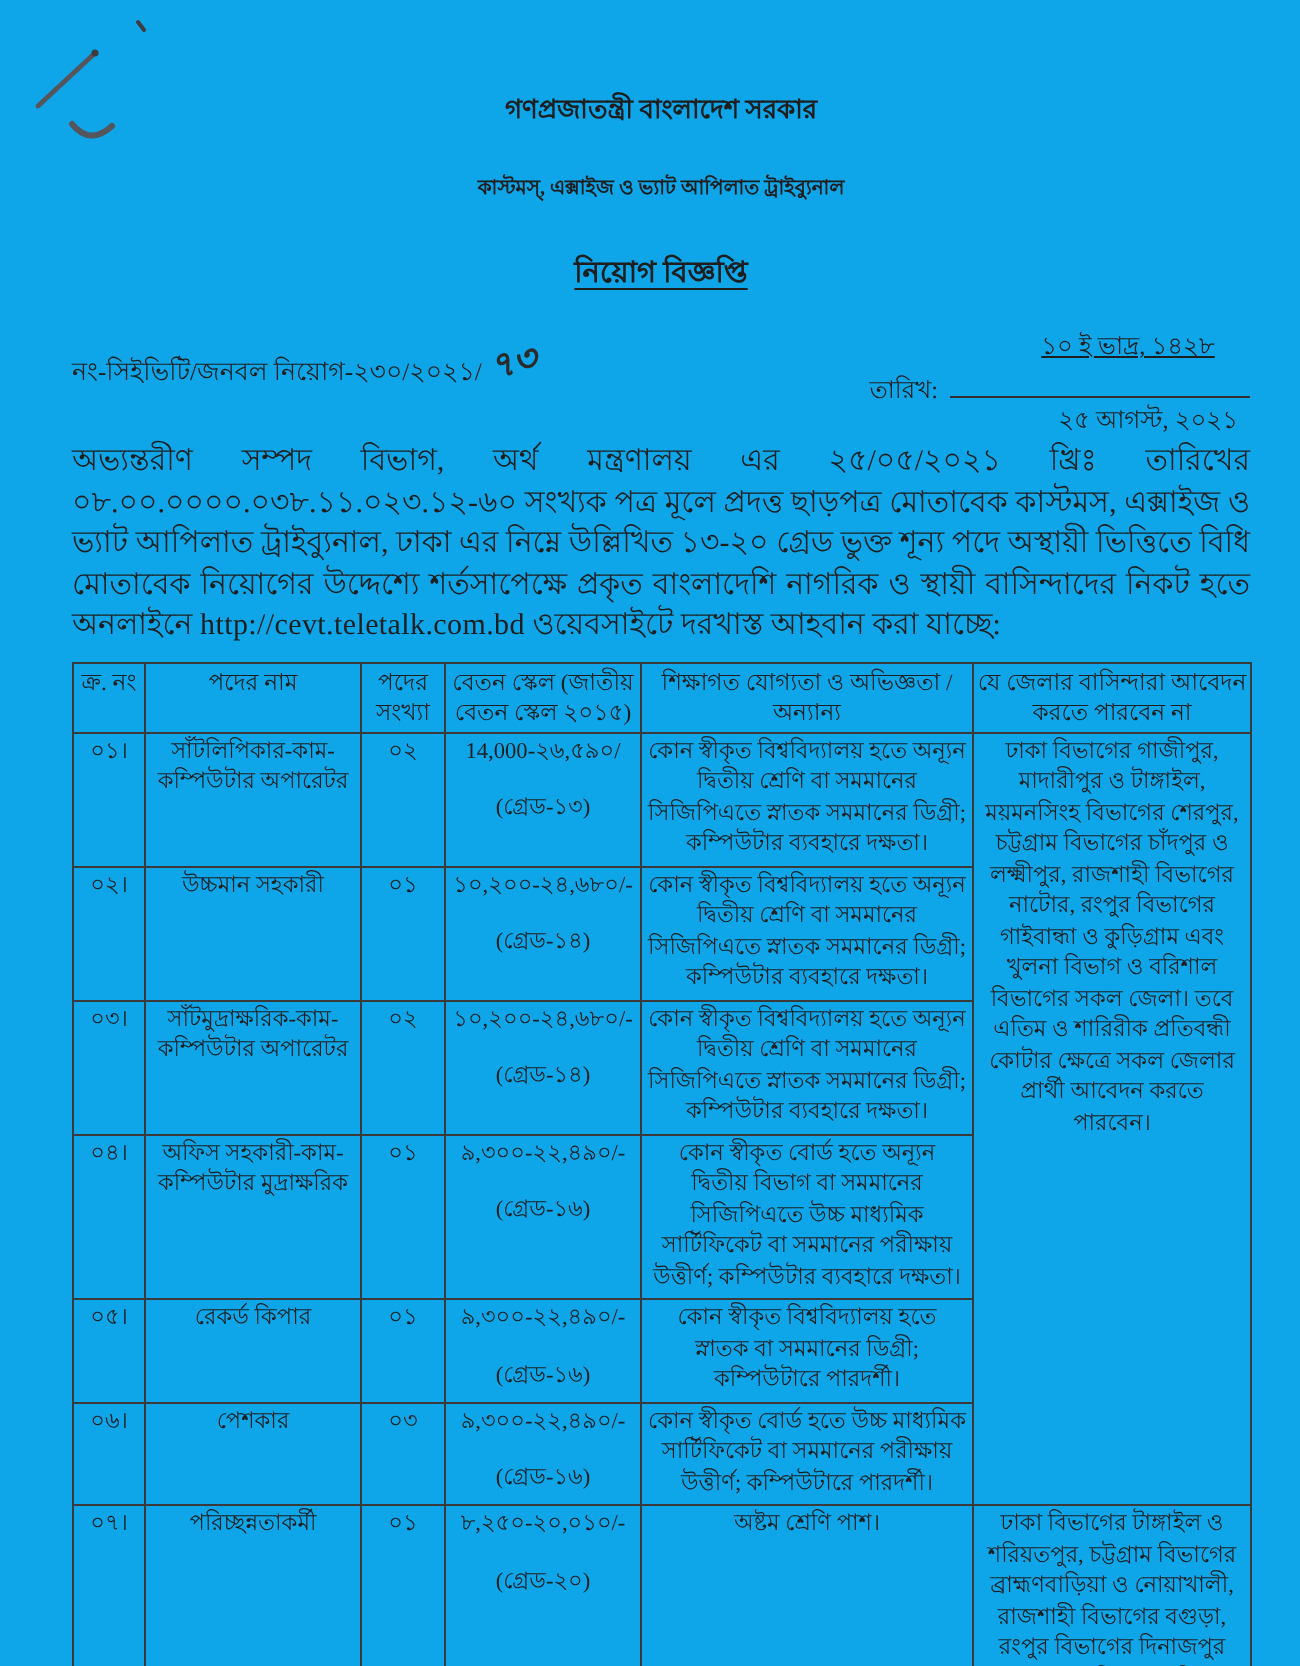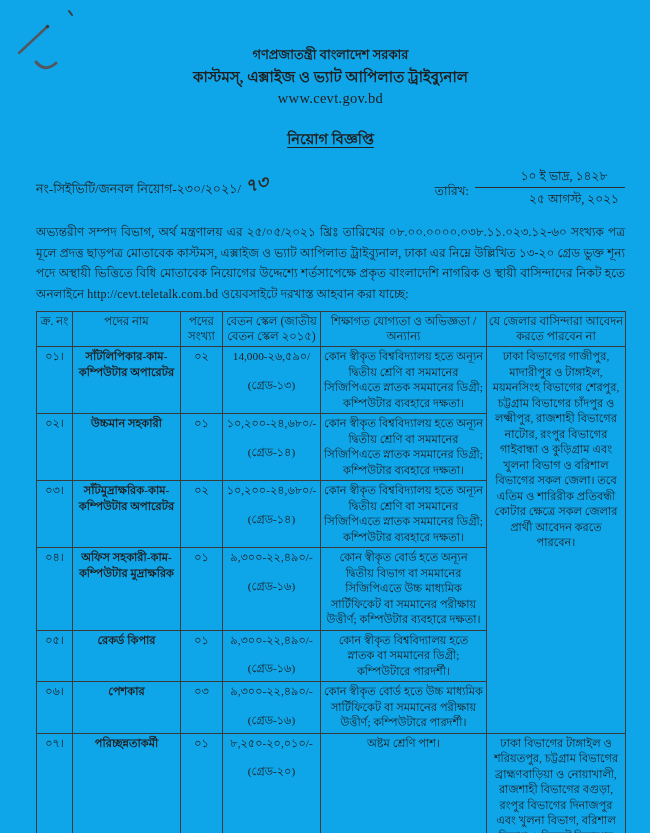--- a/index.html
+++ b/index.html
@@ -16,21 +16,21 @@
     background:#0ea5e9;
     padding:46px 25px 0 36px;
     overflow:hidden;
   }
   
   .pen-marks{position:absolute;left:0;top:0;width:130px;height:110px;}
 
   
   .letterhead{text-align:center;}
   .gov-line{font-size:13px;font-weight:bold;line-height:17px;}
-  .org-line{font-size:15px;font-weight:bold;line-height:18px;margin-top:5px;}
+  .org-line{font-size:10px;font-weight:bold;line-height:18px;margin-top:23px;}
   .addr-line{font-size:13.5px;font-weight:bold;line-height:18px;margin-top:4px;}
   .site-line{font-size:14.5px;line-height:18px;margin-top:3px;letter-spacing:.3px;}
   .notice-title{
     text-align:center;margin-top:21px;
     font-size:14.5px;font-weight:bold;
     text-decoration:underline;text-underline-offset:3px;
   }
 
   
   .meta-row{
@@ -38,47 +38,47 @@
     margin-top:15px;font-size:12.6px;
   }
   .memo{white-space:nowrap;padding-top:6px;}
   .hand-no{
     display:inline-block;font-size:18px;font-style:italic;font-weight:bold;
     transform:rotate(-14deg) translateY(-3px);margin-left:5px;color:#2b2b2b;
   }
   .date-block{display:flex;align-items:center;font-size:12.2px;}
   .date-label{margin-right:6px;padding-top:6px;}
   .date-stack{text-align:center;min-width:150px;}
-  .date-top{padding:0 6px 0 34px;border-bottom:1.3px solid #2f2f2f;white-space:nowrap;}
+  .date-top{padding:0 6px 14px 34px;border-bottom:1.3px solid #2f2f2f;white-space:nowrap;text-decoration:underline;}
   .date-bottom{padding:2px 6px 0 34px;white-space:nowrap;text-align:right;}
 
   
   .intro{
-    margin-top:12px;font-size:12px;line-height:20.5px;
+    font-size:15px;line-height:20.5px;
     text-align:justify;
   }
   .intro .url{letter-spacing:.2px;}
 
   
   table.circular{
     border-collapse:collapse;table-layout:fixed;
     width:589px;margin-top:7px;
   }
   .circular th,.circular td{
     border:1.2px solid #3a3a3a;
     vertical-align:top;
     padding:2px 3px;
     font-size:11.3px;line-height:15.5px;
     text-align:center;
     overflow:hidden;
   }
   .circular th{font-weight:normal;font-size:11.6px;line-height:15px;padding:2px 1px;}
   col.c-sl{width:36px;}  col.c-post{width:108px;} col.c-cnt{width:42px;}
   col.c-scale{width:98px;} col.c-qual{width:166px;} col.c-dist{width:139px;}
-  .post-cell{text-align:left;padding-left:6px;font-weight:bold;}
+  .post-cell{text-align:left;padding-left:6px;}
   .grade-line{margin-top:13px;}
   tr.r1 td{height:56px;} tr.r2 td{height:58px;} tr.r3 td{height:58px;}
   tr.r4 td{height:74px;} tr.r5 td{height:43px;} tr.r6 td{height:42px;}
   tr.r7 td{height:164px;}
   .dist-cell{padding:3px 5px;}
 </style>
 </head>
 <body>
 
 <div class="page">
@@ -86,21 +86,20 @@
   <svg class="pen-marks" viewBox="0 0 130 110" xmlns="http://www.w3.org/2000/svg">
     <line x1="19" y1="53" x2="47" y2="27" stroke="#55555c" stroke-width="2.4" stroke-linecap="round"></line>
     <circle cx="47.5" cy="26.5" r="1.8" fill="#3c3c42"></circle>
     <path d="M 36 62 Q 45 73 56 63" fill="none" stroke="#55555c" stroke-width="3" stroke-linecap="round"></path>
     <path d="M 69 11 l 3 4" stroke="#3c3c42" stroke-width="2" stroke-linecap="round"></path>
   </svg>
 
   <div class="letterhead">
     <div class="gov-line">গণপ্রজাতন্ত্রী বাংলাদেশ সরকার</div>
     <div class="org-line">কাস্টমস্, এক্সাইজ ও ভ্যাট আপিলাত ট্রাইব্যুনাল</div>
-    <div class="site-line">www.cevt.gov.bd</div>
   </div>
 
   <div class="notice-title">নিয়োগ বিজ্ঞপ্তি</div>
 
   <div class="meta-row">
     <div class="memo">
       <span>নং-সিইভিটি/জনবল নিয়োগ-২৩০/২০২১/</span><span class="hand-no">৭৩</span>
     </div>
     <div class="date-block">
       <span class="date-label">তারিখ:</span>

